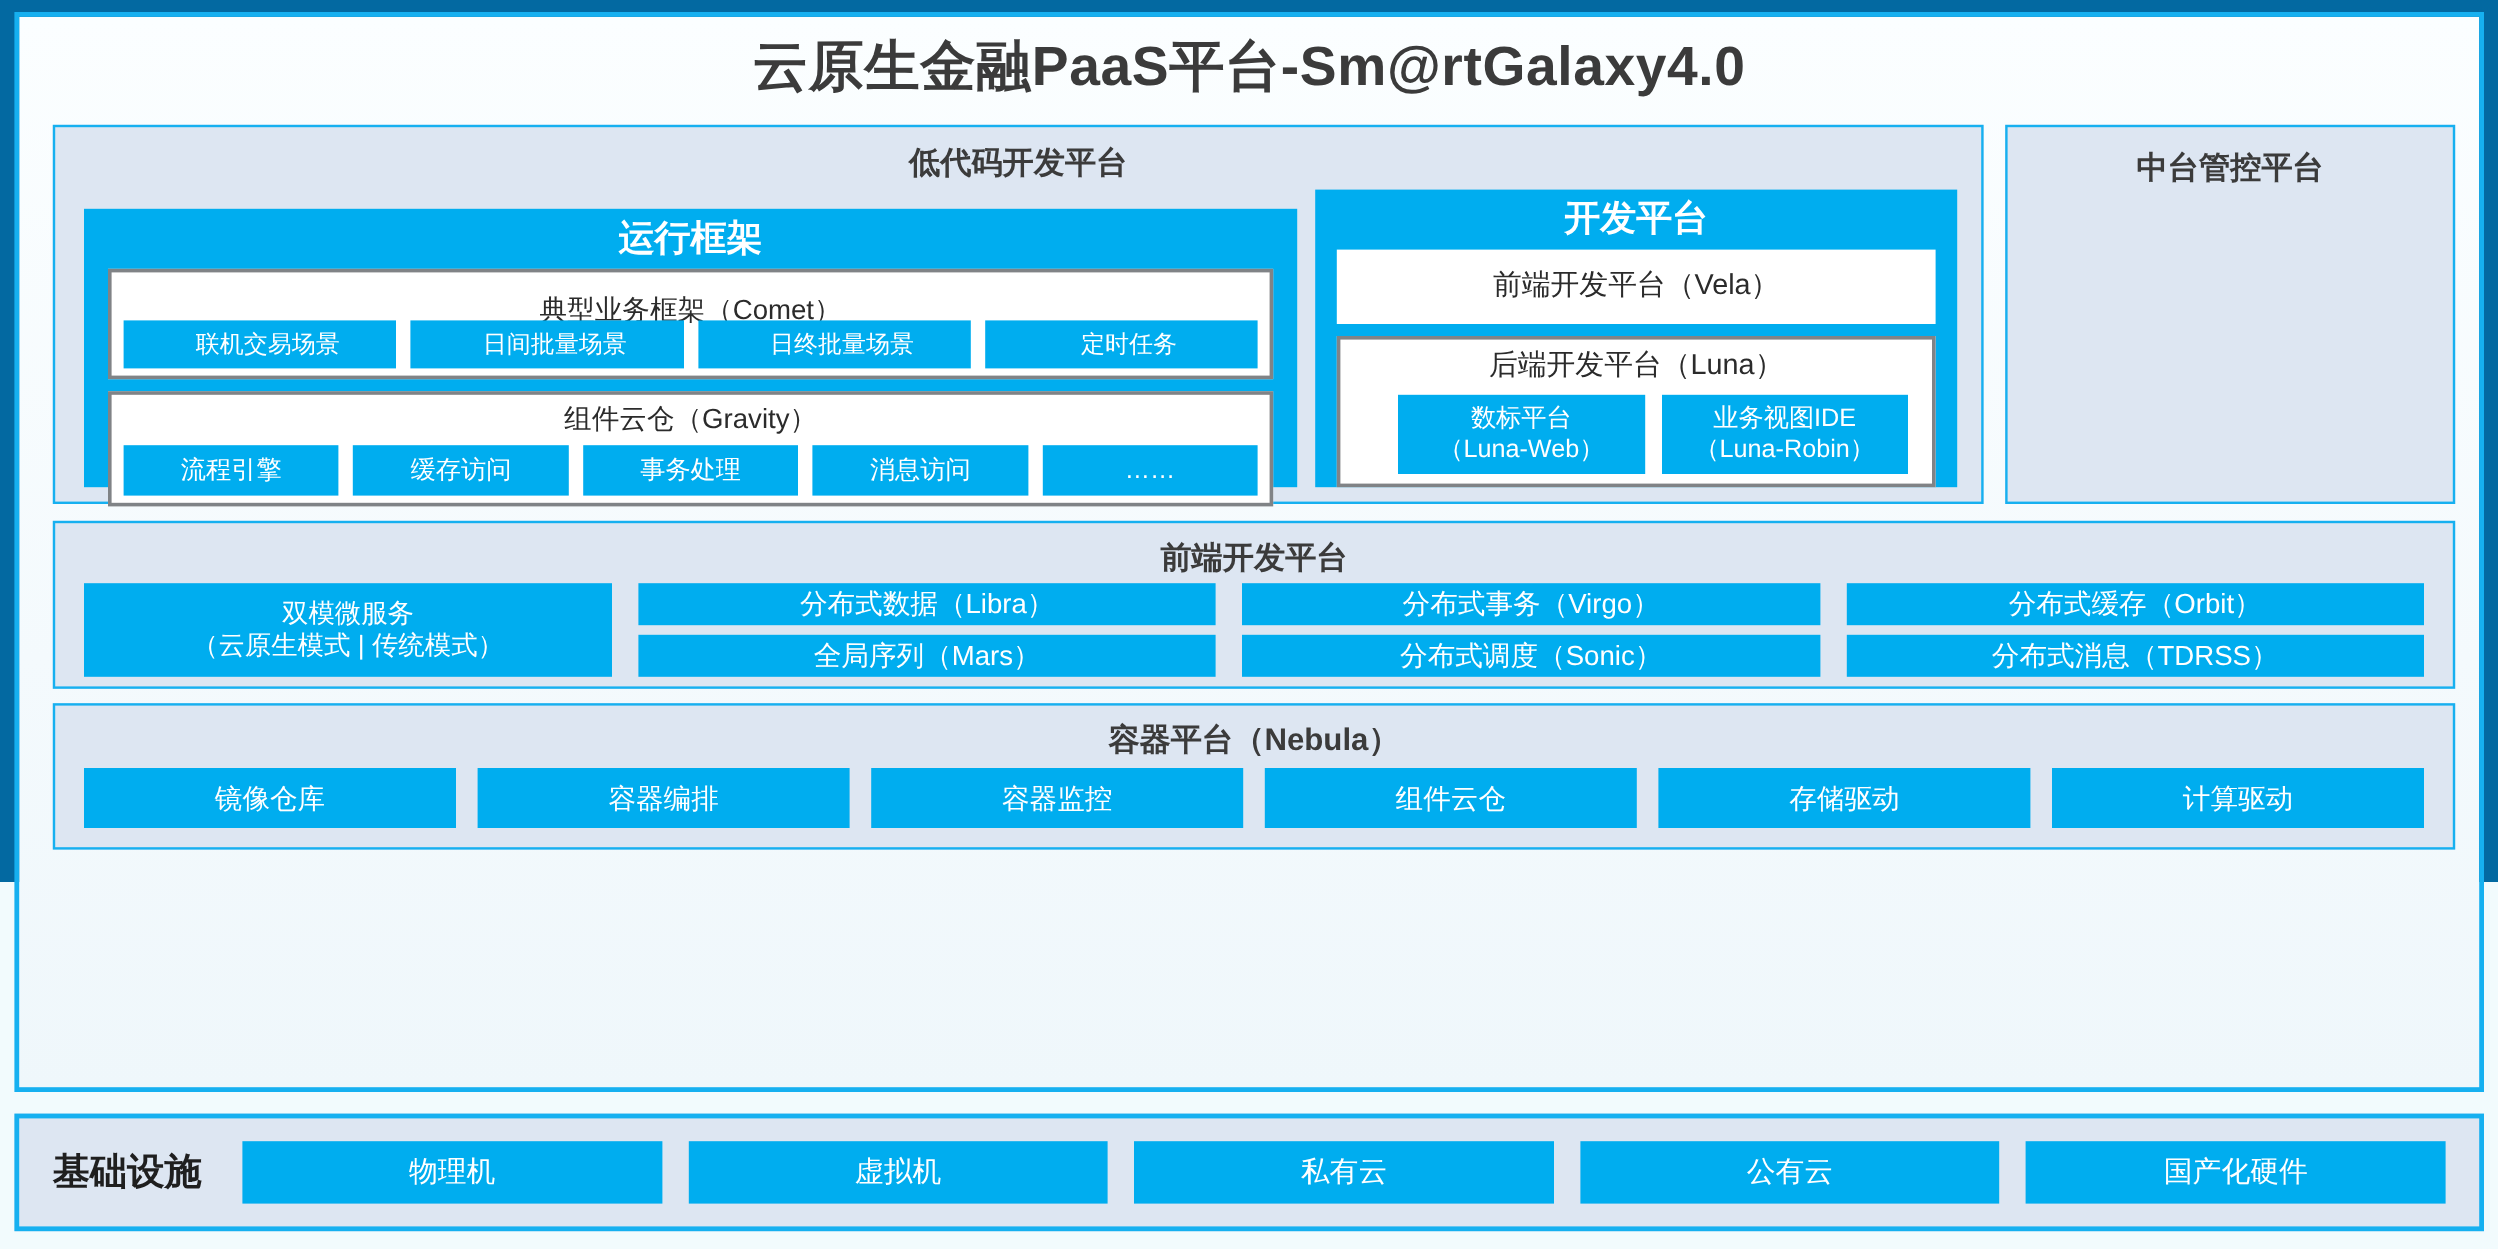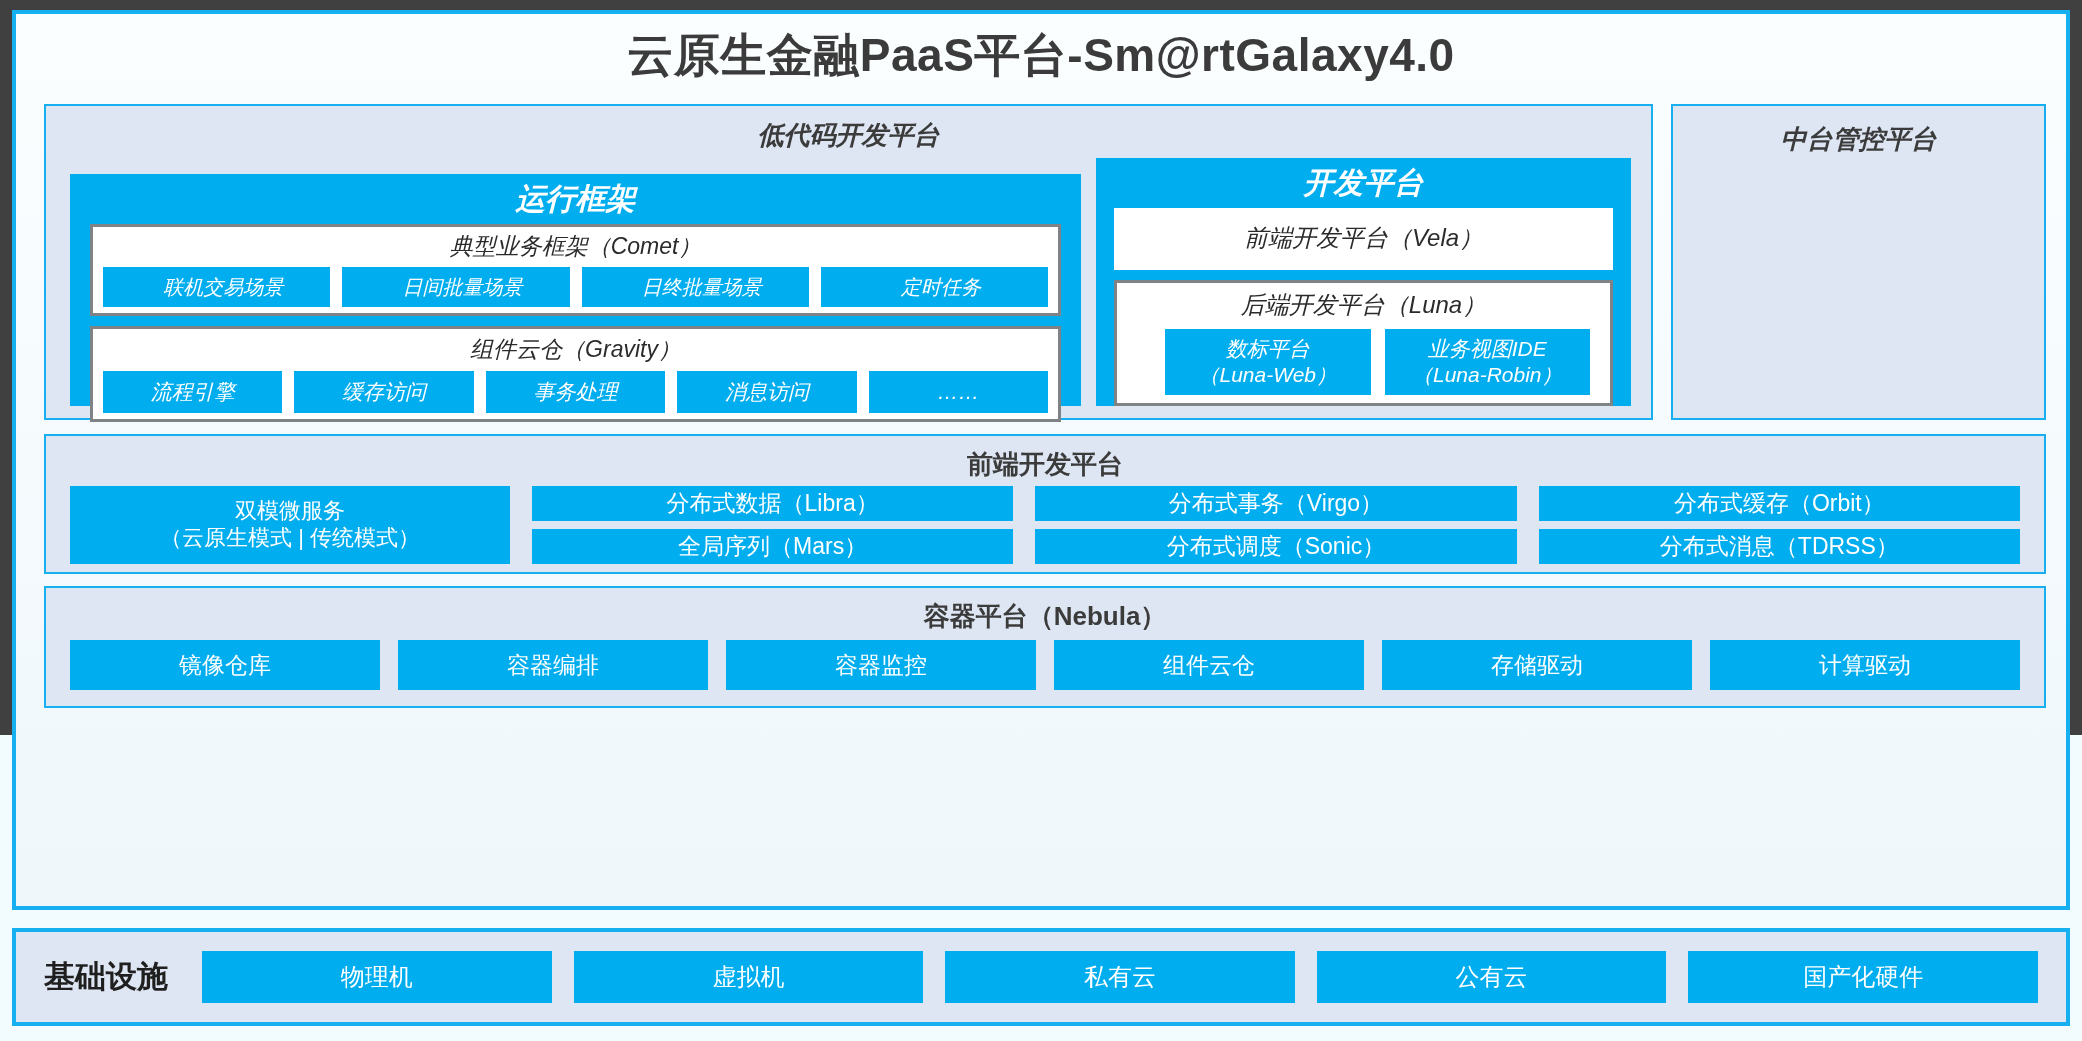--- a/index.html
+++ b/index.html
@@ -9,21 +9,21 @@
     height: 1041px;
     background: #f2fbfd;
     font-family: "Liberation Sans", "DejaVu Sans", sans-serif;
     overflow: hidden;
   }
 
   #page {
     position: relative;
     width: 2082px;
     height: 735px;
-    background: #404040;
+    background: #0369a1;
   }
 
   
   .main-frame {
     position: absolute;
     left: 12px;
     top: 10px;
     width: 2058px;
     height: 900px;
     border: 4px solid #16b0f0;
@@ -66,21 +66,20 @@
   }
   .chip .sub { display: block; }
 
   
   .row1 {
     position: absolute;
     left: 28px;
     top: 90px;
     width: 2002px;
     height: 316px;
-    font-style: italic;
   }
 
   .lowcode {
     position: absolute;
     left: 0; top: 0;
     width: 1609px; height: 316px;
   }
   .lowcode > .panel-title { font-size: 26px; padding-top: 12px; }
 
   .lowcode-body {
@@ -123,21 +122,21 @@
     text-align: center;
     color: #2b2b2b;
     font-size: 23px;
     line-height: 1.2;
     white-space: nowrap;
   }
 
   
   .comet { left: 20px; top: 50px; width: 971px; height: 92px; }
   .gravity { left: 20px; top: 152px; width: 971px; height: 96px; }
-  .comet > .whitebox-title { padding-top: 6px; }
+  .comet > .whitebox-title { padding-top: 18px; }
   .gravity > .whitebox-title { padding-top: 7px; }
 
   .chiprow {
     position: absolute;
     left: 10px; right: 10px;
     display: flex;
     gap: 12px;
   }
   .comet .chiprow { top: 40px; height: 40px; }
   .gravity .chiprow { top: 42px; height: 42px; }

